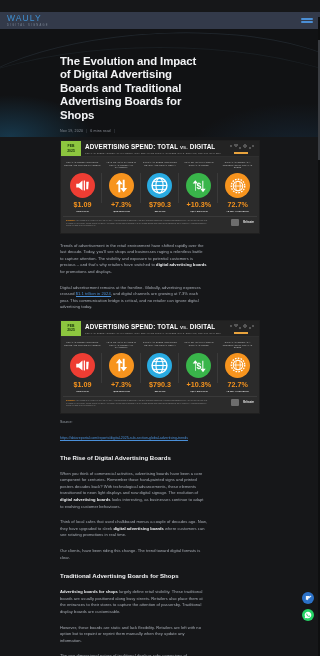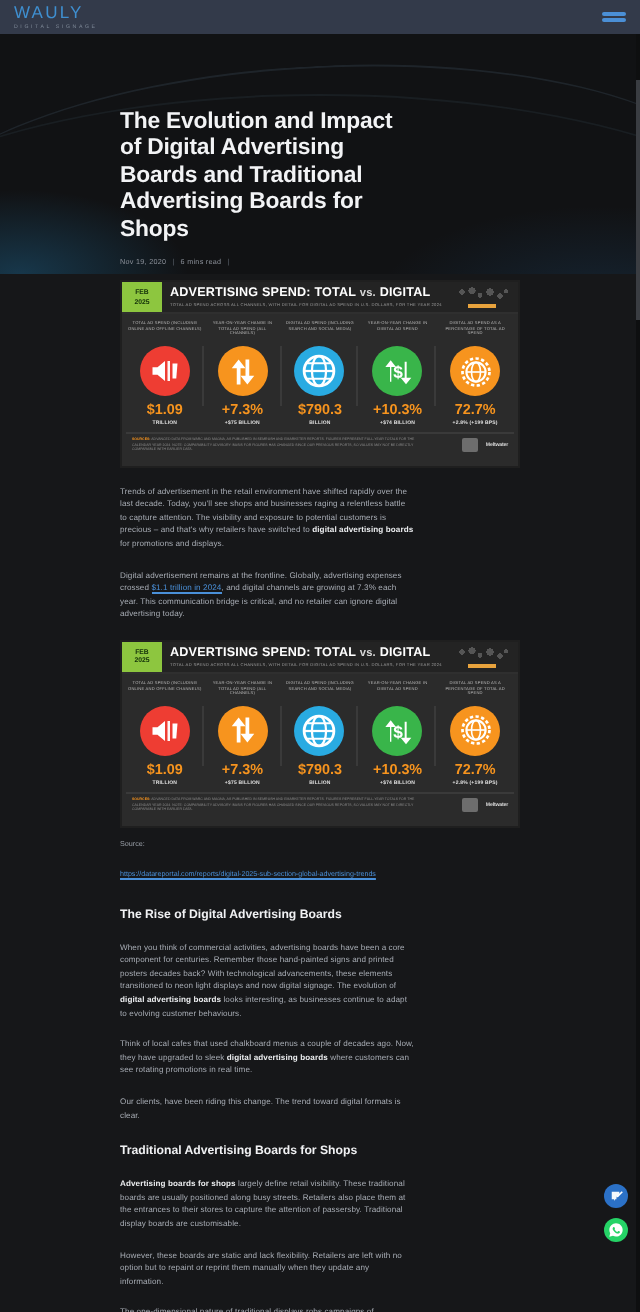--- a/index.html
+++ b/index.html
@@ -6,21 +6,21 @@
   html, body {
     width: 320px; height: 656px;
     background: #16171a;
     font-family: "Liberation Sans", sans-serif;
     overflow: hidden;
   }
   .page { position: relative; width: 320px; height: 656px; overflow: hidden; background:#161719; }
 
   
   .header {
-    position: absolute; top:0; left:0; width:320px; height:17px;
+    position: absolute; top:12px; left:0; width:320px; height:17px;
     background:#333a4a;
     display:flex; align-items:center; justify-content:space-between;
     padding:0 7px; z-index:40;
   }
   .logo-wrap { display:flex; flex-direction:column; justify-content:center; }
   .logo-main {
     font-size:8.5px; letter-spacing:1.1px; font-weight:400;
     color:#3f8fd0; line-height:9px;
   }
   .logo-sub {

